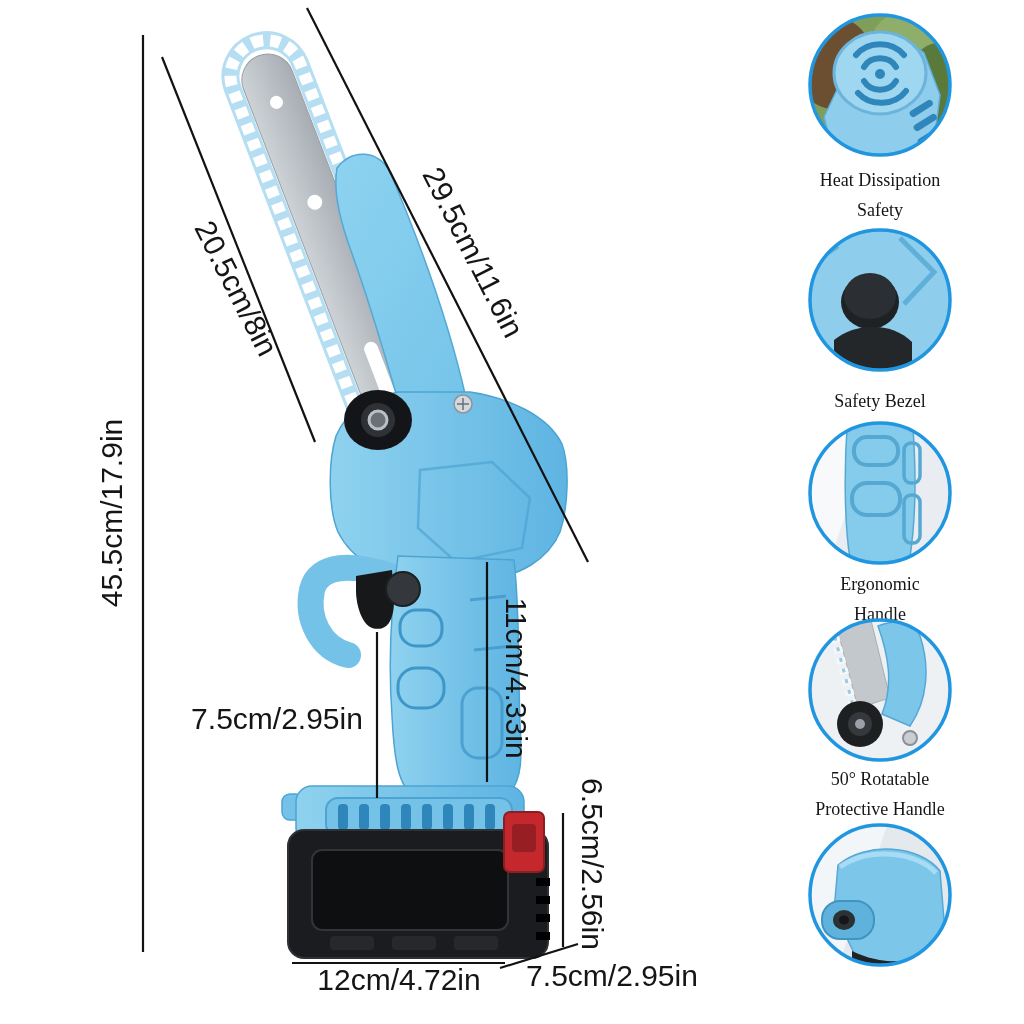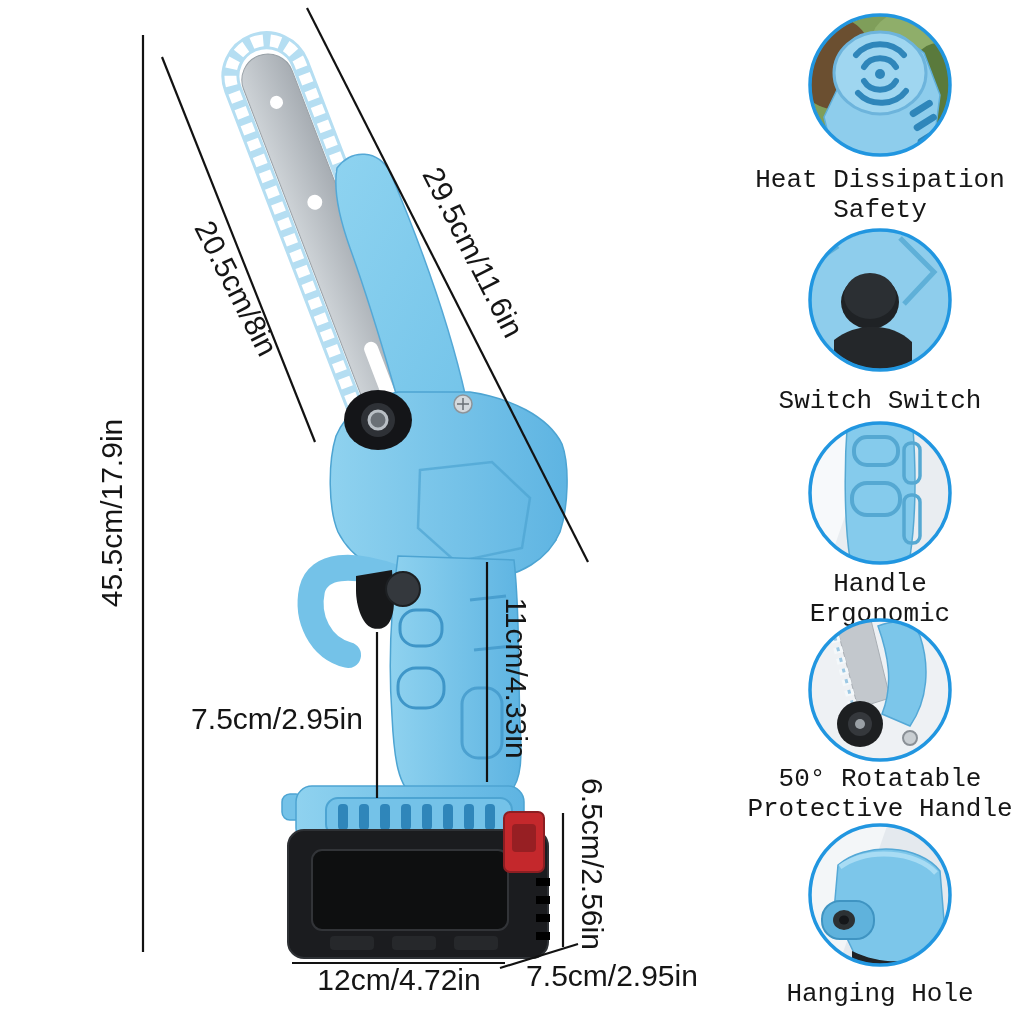--- a/index.html
+++ b/index.html
@@ -2,21 +2,21 @@
 <html><head>
 <meta charset="utf-8">
 <style>
   html,body{margin:0;padding:0;background:#ffffff;}
   #stage{position:relative;width:1024px;height:1024px;background:#ffffff;overflow:hidden;
          font-family:"Liberation Sans",sans-serif;}
   #saw-svg{position:absolute;left:0;top:0;}
   .dim-text{font-family:"Liberation Sans",sans-serif;font-size:30px;fill:#151515;}
   .feature-circle{position:absolute;width:144px;height:144px;}
   .feature-label{position:absolute;width:280px;text-align:center;color:#161616;
-                 font-size:26px;line-height:30px;font-family:Liberation Mono, monospace;}
+                 font-size:18px;line-height:30px;font-family:Liberation Serif, serif;}
 </style>
 </head>
 <body>
 
 <div id="stage">
 
   <svg id="saw-svg" width="1024" height="1024" viewBox="0 0 1024 1024">
     <defs>
       <linearGradient id="bodyGrad" x1="0" y1="0" x2="1" y2="0">
         <stop offset="0" stop-color="#8fd2ef"></stop>
@@ -166,21 +166,21 @@
           <path d="M 6,34 L 30,18"></path>
         </g>
         <ellipse cx="62" cy="74" rx="29" ry="27" fill="#1f2225"></ellipse>
         <ellipse cx="62" cy="68" rx="26" ry="23" fill="#2b2f33"></ellipse>
         <path d="M 26,112 C 48,94 84,94 104,114 L 104,144 L 26,144 Z" fill="#24272a"></path>
       </g>
       <circle cx="72" cy="72" r="70" fill="none" stroke="#2196e0" stroke-width="3.5"></circle>
     </svg>
   </div>
   <div class="feature-label" style="left:740px;top:386px;">
-    <div>Switch Switch</div>
+    <div>Safety Bezel</div>
     <div></div>
   </div>
 
   <div class="feature-circle" style="left:808px;top:421px;">
     <svg width="144" height="144" viewBox="0 0 144 144">
       <clipPath id="clipF3">
           <circle cx="72" cy="72" r="69"></circle>
         </clipPath>
       <g clip-path="url(#clipF3)">
         <rect x="0" y="0" width="144" height="144" fill="#e9edf1"></rect>
@@ -188,22 +188,22 @@
         <path d="M 40,-6 C 36,40 36,100 42,138 C 44,150 98,150 102,136 C 108,96 108,42 104,-6 Z" fill="#85cbec" stroke="#55a8d2" stroke-width="1.5"></path>
         <rect x="46" y="16" width="44" height="28" rx="13" fill="none" stroke="#55a8d2" stroke-width="4"></rect>
         <rect x="44" y="62" width="48" height="32" rx="15" fill="none" stroke="#55a8d2" stroke-width="4"></rect>
         <rect x="96" y="22" width="16" height="40" rx="7" fill="none" stroke="#55a8d2" stroke-width="3.5"></rect>
         <rect x="96" y="74" width="16" height="48" rx="7" fill="none" stroke="#55a8d2" stroke-width="3.5"></rect>
       </g>
       <circle cx="72" cy="72" r="70" fill="none" stroke="#2196e0" stroke-width="3.5"></circle>
     </svg>
   </div>
   <div class="feature-label" style="left:740px;top:569px;">
+    <div>Ergonomic</div>
     <div>Handle</div>
-    <div>Ergonomic</div>
   </div>
 
   <div class="feature-circle" style="left:808px;top:618px;">
     <svg width="144" height="144" viewBox="0 0 144 144">
       <clipPath id="clipF4">
           <circle cx="72" cy="72" r="69"></circle>
         </clipPath>
       <g clip-path="url(#clipF4)">
         <rect x="0" y="0" width="144" height="144" fill="#eef1f4"></rect>
         <path d="M 28,6 L 62,-2 L 82,80 L 50,90 Z" fill="#c3c8cd" stroke="#a8aeb4" stroke-width="1"></path>
@@ -234,18 +234,14 @@
         <path d="M 30,42 C 58,18 112,22 132,48 L 138,122 C 112,142 72,144 46,130 L 26,88 Z" fill="#7cc6ea" stroke="#54a8d6" stroke-width="1.5"></path>
         <path d="M 32,44 C 60,24 108,28 128,50" fill="none" stroke="#a8dcf4" stroke-width="5"></path>
         <rect x="14" y="78" width="52" height="38" rx="18" fill="#5fb2dc" stroke="#3f94c2" stroke-width="2"></rect>
         <ellipse cx="36" cy="97" rx="11" ry="10" fill="#2c3134"></ellipse>
         <ellipse cx="36" cy="97" rx="5" ry="4.5" fill="#15171a"></ellipse>
         <path d="M 44,128 C 70,141 100,141 122,132 L 122,144 L 44,144 Z" fill="#202326"></path>
       </g>
       <circle cx="72" cy="72" r="70" fill="none" stroke="#2196e0" stroke-width="3.5"></circle>
     </svg>
   </div>
-  <div class="feature-label" style="left:740px;top:979px;">
-    <div>Hanging Hole</div>
-    <div></div>
-  </div>
 
 </div>
 
 </body></html>

